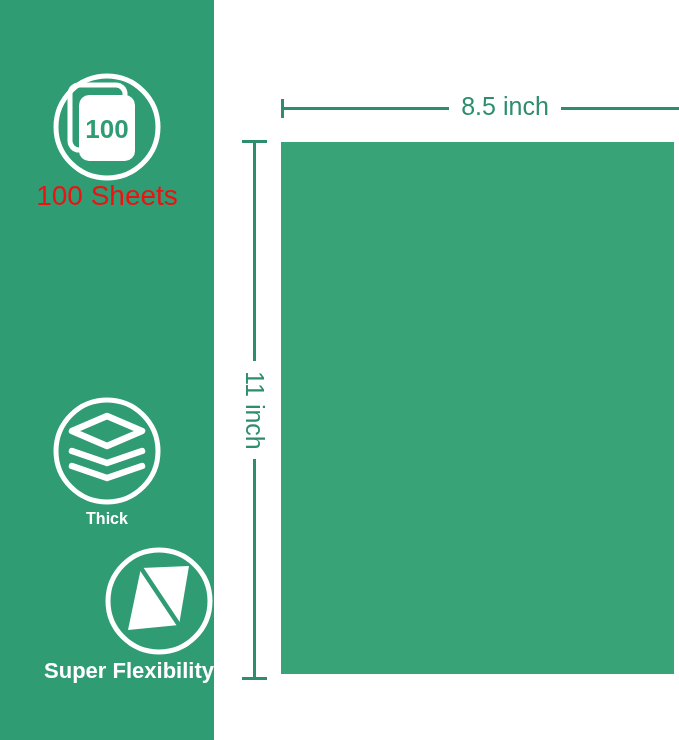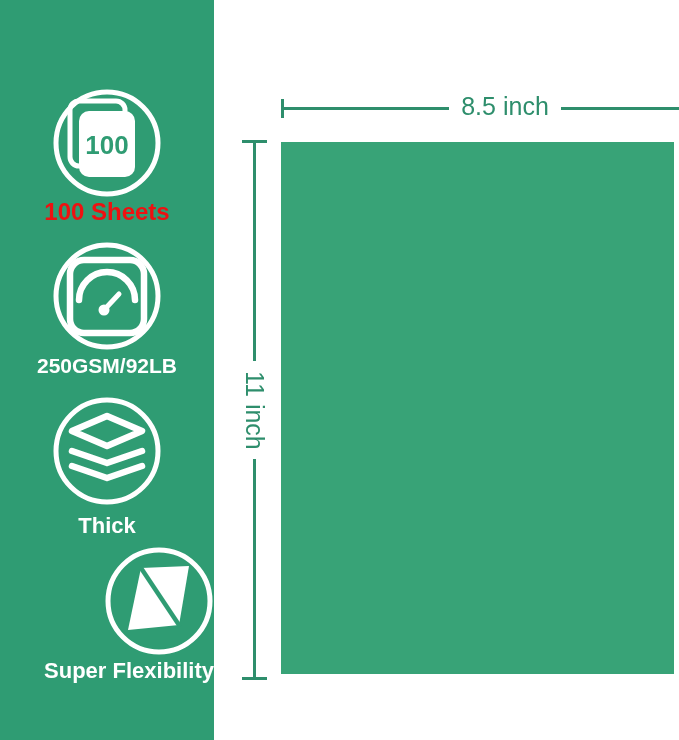--- a/index.html
+++ b/index.html
@@ -12,23 +12,23 @@
   *{margin:0;padding:0;box-sizing:border-box;}
   html,body{width:679px;height:740px;background:#ffffff;overflow:hidden;
     font-family:"Liberation Sans","DejaVu Sans",sans-serif;}
   .stage{position:relative;width:679px;height:740px;}
 
   
   .banner{position:absolute;left:0;top:0;width:214px;height:740px;background:var(--banner-bg);}
   .feature{position:absolute;left:0;width:214px;display:flex;flex-direction:column;align-items:center;}
   .feature svg{display:block;}
   .f-label{color:#fff;font-weight:600;white-space:nowrap;line-height:26px;}
-  .f1{top:88px;justify-content:flex-end;}  .f1 .f-label{color:var(--highlight-red);font-weight:700;font-size:24px;margin-top:1px;}
+  .f1{top:72px;justify-content:flex-end;}  .f1 .f-label{color:var(--highlight-red);font-weight:400;font-size:28px;margin-top:1px;}
   .f2{top:241px;} .f2 .f-label{font-size:21px;margin-top:2px;}
-  .f3{top:396px;} .f3 .f-label{font-size:22px;margin-top:7px;}
+  .f3{top:396px;} .f3 .f-label{font-size:16px;margin-top:0px;}
   .f4{top:546px;align-items:flex-end;} .f4 .f-label{font-size:22px;margin-top:2px;}
 
   
   .st{stroke:var(--icon-white);fill:none;stroke-linecap:round;stroke-linejoin:round;}
   .fw{fill:var(--icon-white);}
   .gt{fill:var(--banner-bg);font-family:"Liberation Sans","DejaVu Sans",sans-serif;
       font-weight:700;font-size:26px;}
   .gl{stroke:var(--banner-bg);stroke-linecap:round;}
 
   
@@ -58,30 +58,20 @@
     <div class="feature f1">
       <svg width="110" height="110" viewBox="0 0 110 110">
         <circle class="st" cx="55" cy="55" r="51" stroke-width="5"></circle>
         <rect class="st" x="18" y="13" width="55" height="65" rx="9" stroke-width="5"></rect>
         <rect class="fw" x="27" y="23" width="56" height="66" rx="10"></rect>
         <text class="gt" x="55" y="65.5" text-anchor="middle">100</text>
       </svg>
       <div class="f-label">100 Sheets</div>
     </div>
 
-    <div class="feature f2">
-      <svg width="110" height="110" viewBox="0 0 110 110">
-        <circle class="st" cx="55" cy="55" r="51" stroke-width="5"></circle>
-        <rect class="st" x="18" y="19" width="74" height="73" rx="14" stroke-width="6.5"></rect>
-        <path class="st" d="M27,59 A28,28 0 0 1 83,59" stroke-width="6.5"></path>
-        <line class="st" x1="52" y1="69" x2="67" y2="53" stroke-width="5"></line>
-        <circle class="fw" cx="52" cy="69" r="5.5"></circle>
-      </svg>
-      <div class="f-label">250GSM/92LB</div>
-    </div>
 
     <div class="feature f3">
       <svg width="110" height="110" viewBox="0 0 110 110">
         <circle class="st" cx="55" cy="55" r="51" stroke-width="5"></circle>
         <polygon class="st" points="55,20 90,35 55,50 20,35" stroke-width="6.5"></polygon>
         <path class="st" d="M20,55 L55,67 L90,55" stroke-width="6.5"></path>
         <path class="st" d="M20,70 L55,82 L90,70" stroke-width="6.5"></path>
       </svg>
       <div class="f-label">Thick</div>
     </div>

